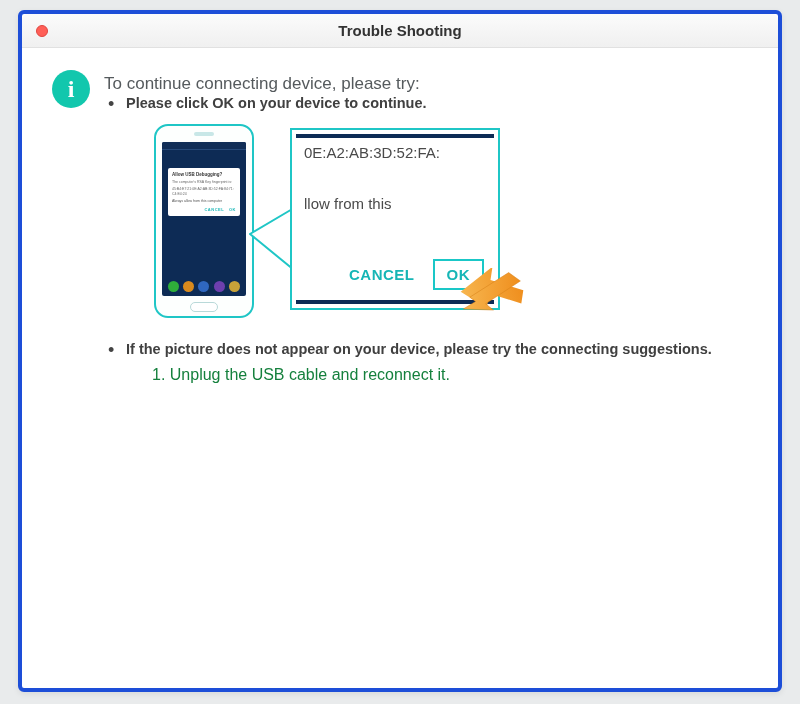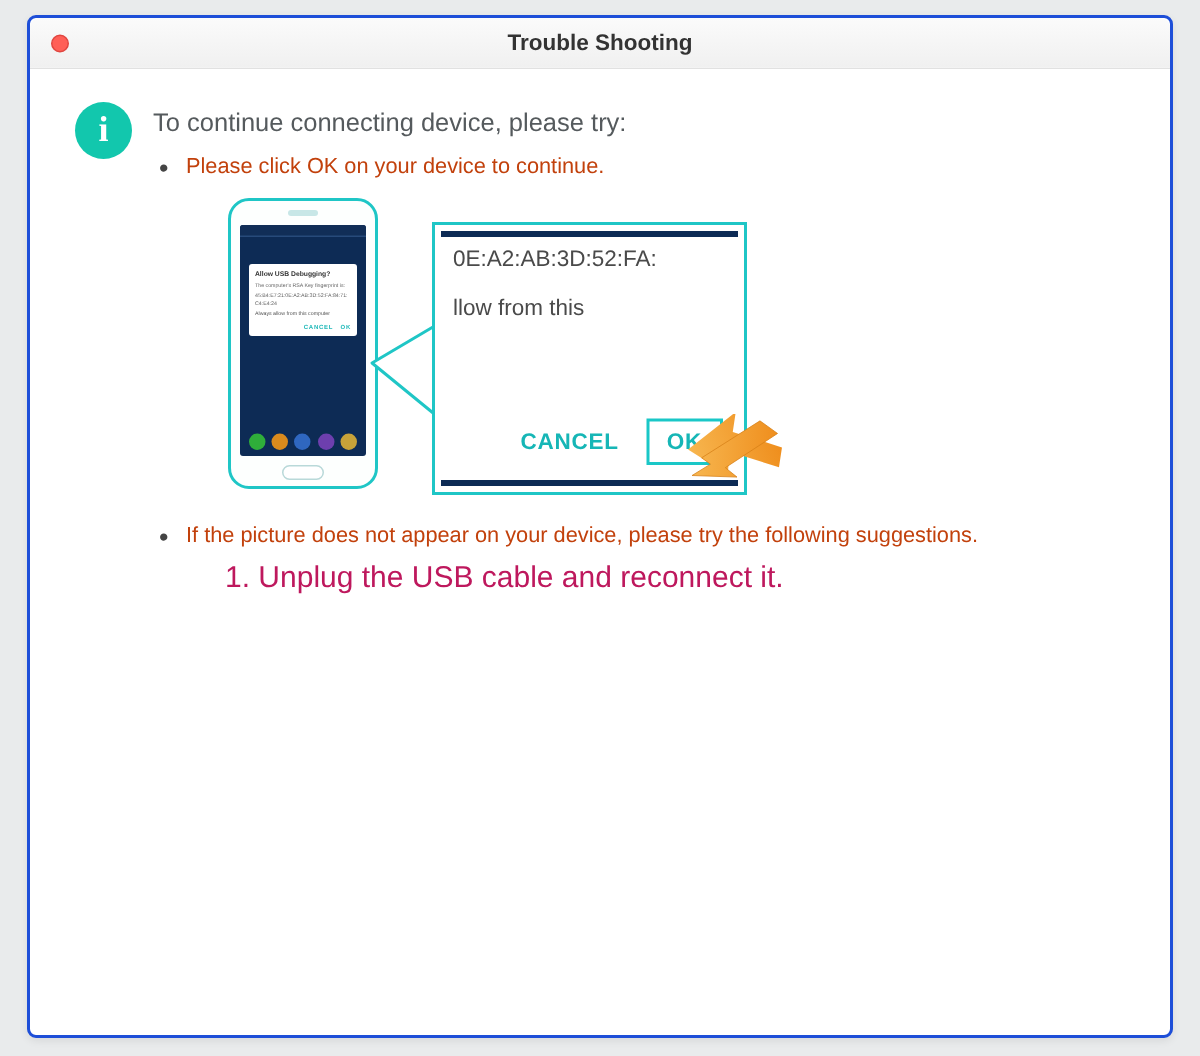--- a/index.html
+++ b/index.html
@@ -10,21 +10,21 @@
     height: 704px;
     overflow: hidden;
   }
   .window {
     position: absolute;
     top: 10px;
     left: 18px;
     width: 764px;
     height: 682px;
     background: #fff;
-    border: 2px solid #1d4ed8;
+    border: 4px solid #1d4ed8;
     border-radius: 6px;
     box-shadow: 0 2px 6px rgba(0,0,0,.08);
     display: flex;
     flex-direction: column;
   }
   .titlebar {
     position: relative;
     height: 34px;
     background: linear-gradient(#fbfbfb,#f0f0f0);
     border-bottom: 1px solid #e1e1e1;
@@ -69,37 +69,36 @@
     line-height: 1;
     margin-top: -4px;
   }
   .main {
     flex: 1;
     color: #555a5d;
   }
   .heading {
     font-size: 17px;
     color: #555a5d;
-    margin-bottom: 10px;
   }
   ul.bullets { list-style: none; }
   ul.bullets > li {
     position: relative;
     padding-left: 22px;
     margin-bottom: 4px;
   }
   ul.bullets > li::before {
     content: "•";
     position: absolute;
     left: 4px;
     top: 0;
     font-size: 18px;
     color: #444;
   }
-  .bold { font-weight: 400; color: #c2410c; font-size: 14.5px; }
+  .bold { font-weight: 700; color: #404040; font-size: 14.5px; }
   .illus-wrap { margin: 12px 0 22px 24px; position: relative; height: 194px; }
   
   .phone {
     position: absolute;
     left: 4px; top: 0;
     width: 100px; height: 194px;
     border: 2px solid #1fc6c6;
     border-radius: 14px;
     background: #fdfffe;
   }
@@ -135,59 +134,59 @@
     position:absolute; bottom:4px; left:4px; right:4px;
     display:flex; justify-content:space-around;
   }
   .dock-ic { width:11px; height:11px; border-radius:50%; }
   .dock-ic.a{background:#2fae3a;} .dock-ic.b{background:#d98a1d;}
   .dock-ic.c{background:#2f67c0;} .dock-ic.d{background:#6d3fae;}
   .dock-ic.e{background:#c7a239;}
   
   .zoom {
     position: absolute;
-    left: 140px; top: 16px;
+    left: 140px; top: 4px;
     width: 210px; height: 182px;
     border: 2px solid #1fc6c6;
     background: #fff;
   }
   .zoom-inner {
     position:absolute; left:4px; right:4px; top:4px; bottom:4px;
     background:#0d2b55;
   }
   .zoom-dialog {
     position:absolute; top:4px; bottom:4px; left:0; right:0;
     background:#fff;
     padding: 6px 8px 0 8px;
     color:#4a4a4a;
     font-size: 15px;
   }
   .zoom-dialog .fp { line-height:1.25; }
-  .zoom-dialog .allow { margin-top:14px; font-size:15px; }
+  .zoom-dialog .allow { margin-top:32px; font-size:15px; }
   .zoom-buttons {
     position:absolute; bottom:10px; right:10px;
     display:flex; align-items:center; gap:18px;
   }
   .btn-cancel { color:#16b6b6; font-weight:600; font-size:15px; letter-spacing:0.5px; }
   .btn-ok {
     color:#16b6b6; font-weight:600; font-size:15px; letter-spacing:0.5px;
     border:2px solid #1ac7c7; padding:5px 12px; background:#fff;
   }
   
   .pointer {
     position:absolute; left:100px; top:80px; width:44px; height:70px; overflow:visible;
   }
   
   .arrow {
     position:absolute; left:310px; top:144px;
     width:64px; height:46px;
   }
   
   .steps { margin-top:6px; padding-left:26px; }
-  .steps p { font-size:20px; color:#be185d; margin-bottom:16px; line-height:1.35; }
+  .steps p { font-size:16px; color:#15803d; margin-bottom:16px; line-height:1.35; }
 </style>
 </head>
 <body>
 
 <div class="window">
   <div class="titlebar">
     <div class="traffic-close"></div>
     <div class="titlebar-title">Trouble Shooting</div>
   </div>
 
@@ -255,21 +254,21 @@
               <polygon points="2,14 40,0 34,12 62,32 56,44 28,24 22,38" fill="url(#g)" transform="rotate(-18 32 23)"></polygon>
               <polygon points="6,40 18,6 14,18 56,4 58,14 20,26 30,36" fill="url(#g)" opacity="0"></polygon>
               <polygon points="4,40 22,30 14,26 50,4 58,12 24,34 32,40" fill="url(#g)" opacity="0"></polygon>
               <path d="M58 40 L20 14 L28 8 L4 6 L14 30 L20 22 L56 46 Z" fill="url(#g)" transform="scale(1,-1) translate(0,-46) rotate(6 32 23)" opacity="0"></path>
               <path d="M4 42 L16 34 L10 30 L48 4 L60 12 L26 36 L34 42 Z" fill="url(#g)" stroke="#d67f16" stroke-width="0.5" transform="rotate(2 32 23)"></path>
             </svg>
           </div>
         </li>
 
         <li>
-          <span class="bold">If the picture does not appear on your device, please try the following suggestions.</span>
+          <span class="bold">If the picture does not appear on your device, please try the connecting suggestions.</span>
           <div class="steps">
             <p>1. Unplug the USB cable and reconnect it.</p>
           </div>
         </li>
       </ul>
     </div>
   </div>
 </div>
 
 </body></html>

